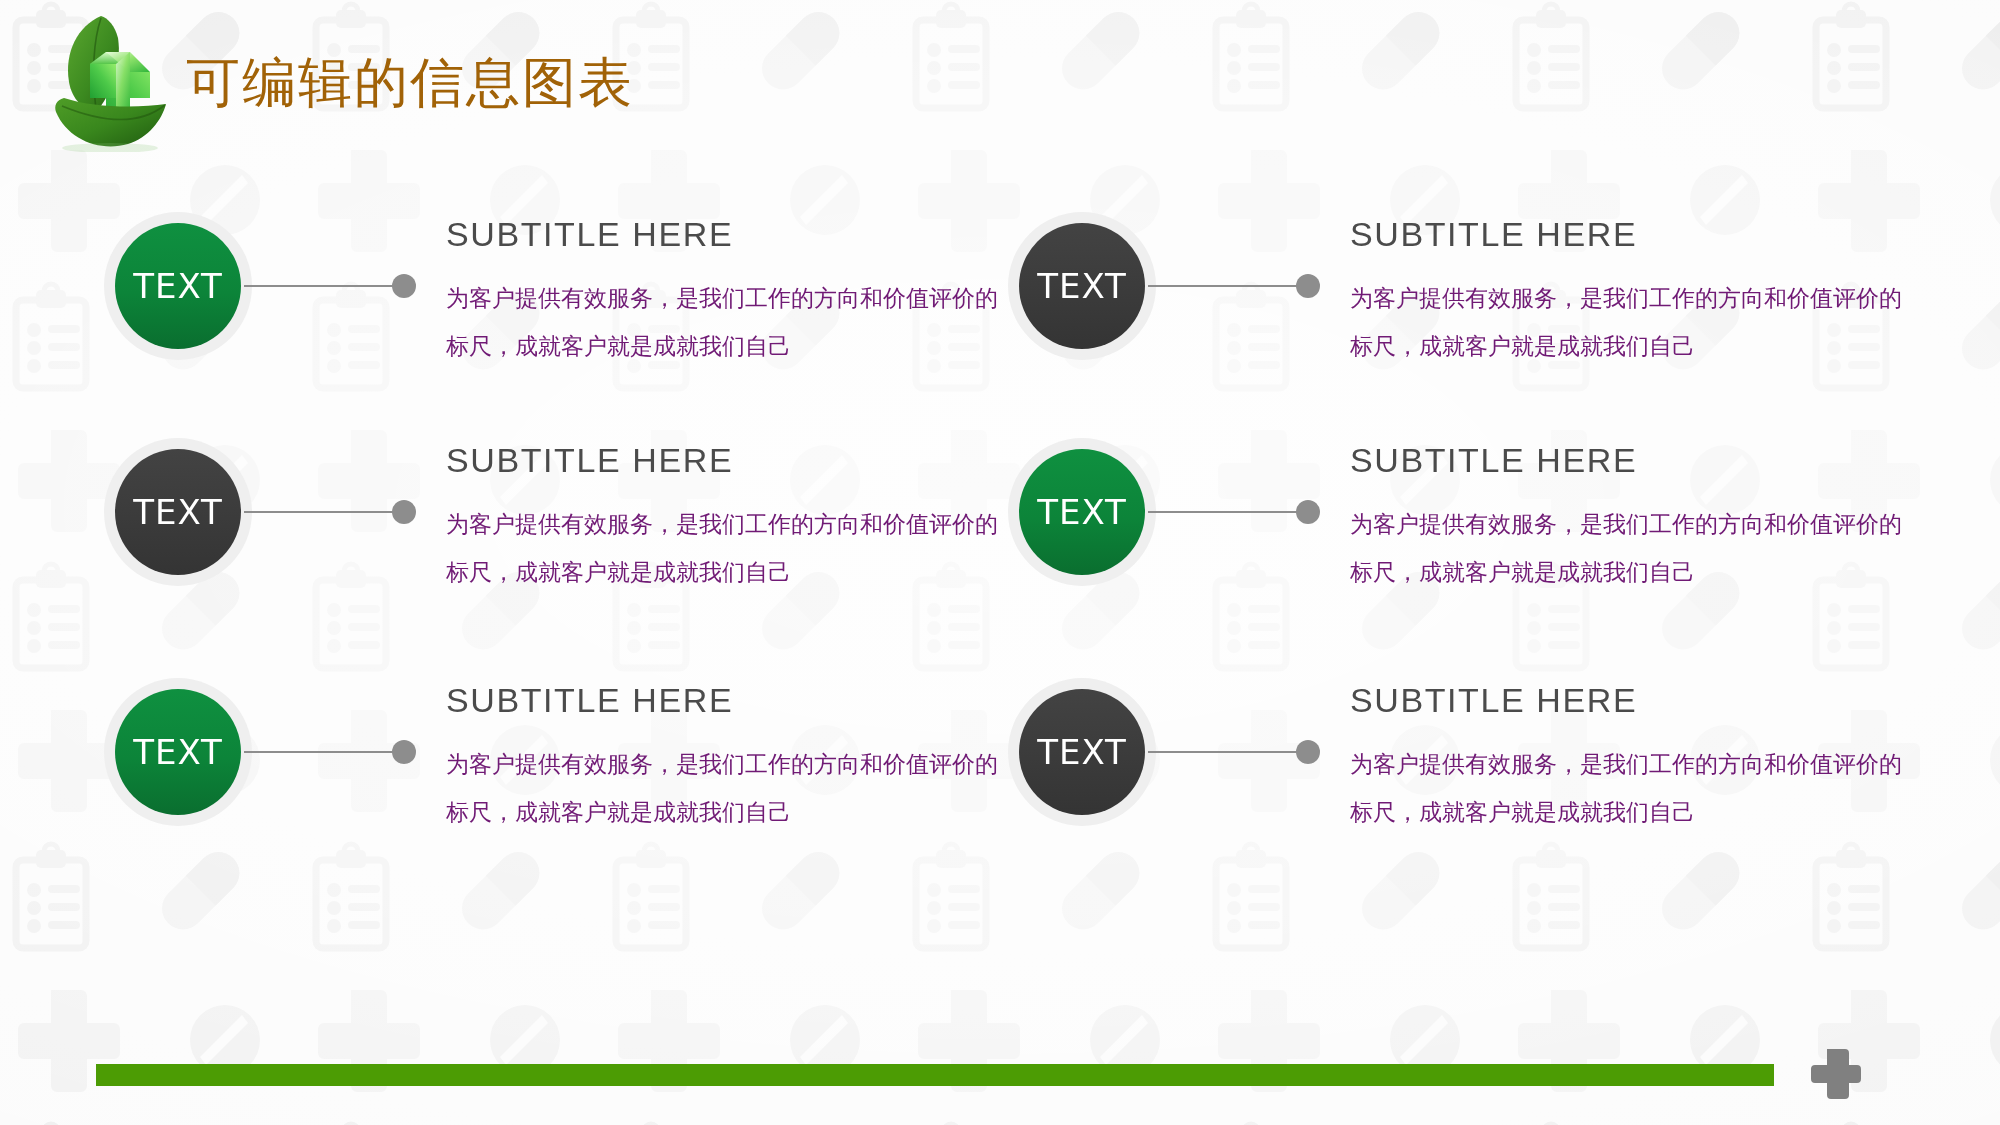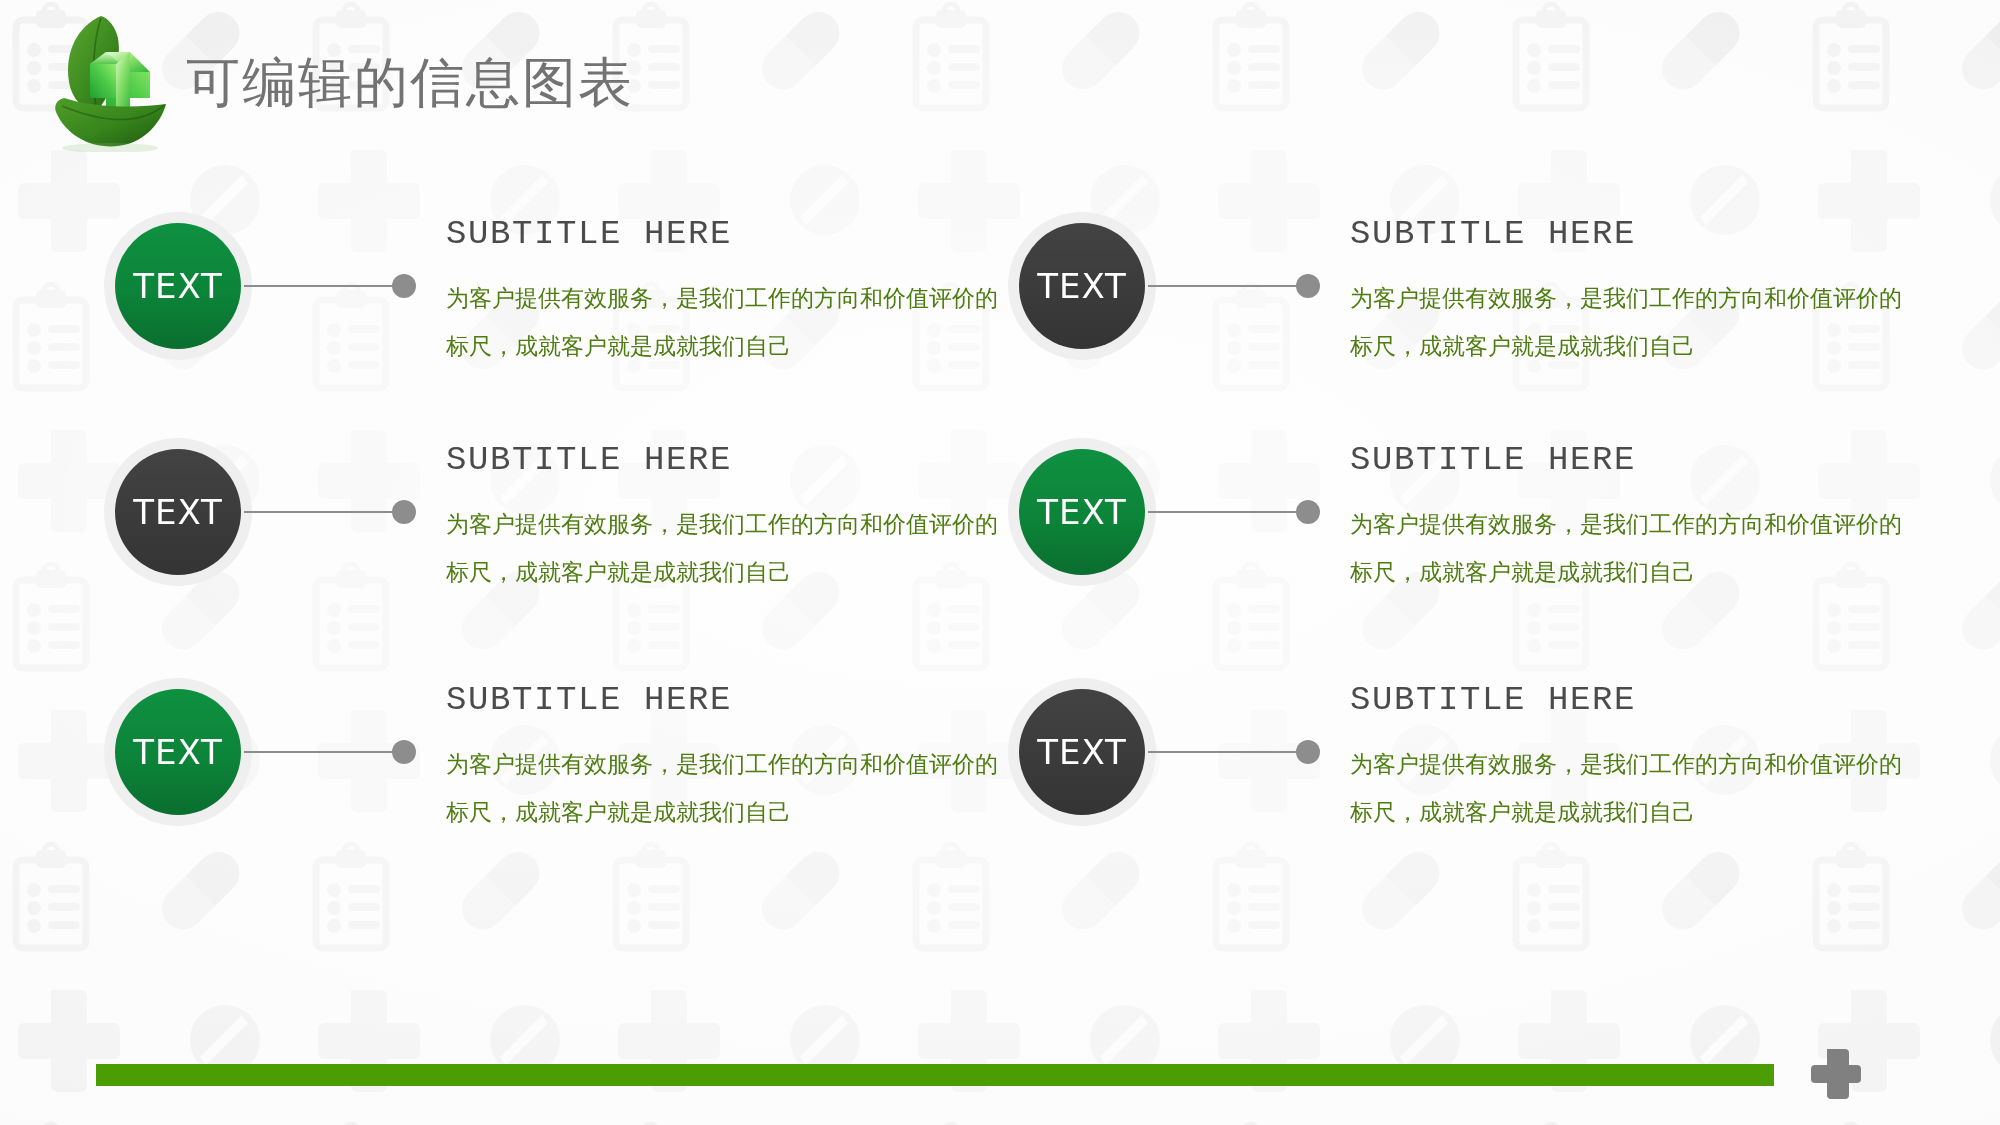--- a/index.html
+++ b/index.html
@@ -53,21 +53,21 @@
     top: 12px;
     width: 132px;
     height: 140px;
   }
   .page-title {
     position: absolute;
     left: 186px;
     top: 50px;
     font-size: 54px;
     line-height: 66px;
-    color: #737373;
+    color: #a16207;
     letter-spacing: 2px;
     white-space: nowrap;
     font-family: "DejaVu Sans", "Liberation Sans", sans-serif;
   }
 
   
   .items {
     position: absolute;
     left: 0;
     top: 212px;
@@ -144,27 +144,27 @@
     left: 350px;
     top: 0px;
     width: 580px;
   }
   .item-subtitle {
     font-size: 34px;
     line-height: 44px;
     color: #4b4b4b;
     letter-spacing: 1.6px;
     white-space: nowrap;
-    font-family: Liberation Mono, monospace;
+    font-family: Liberation Sans, sans-serif;
   }
   .item-body {
     margin-top: 18px;
     font-size: 23px;
     line-height: 48px;
-    color: #4d7c0f;
+    color: #701a75;
     width: 565px;
     font-family: "DejaVu Sans", "Liberation Sans", sans-serif;
   }
 
   
   .footer-bar {
     position: absolute;
     left: 96px;
     top: 1064px;
     width: 1678px;

